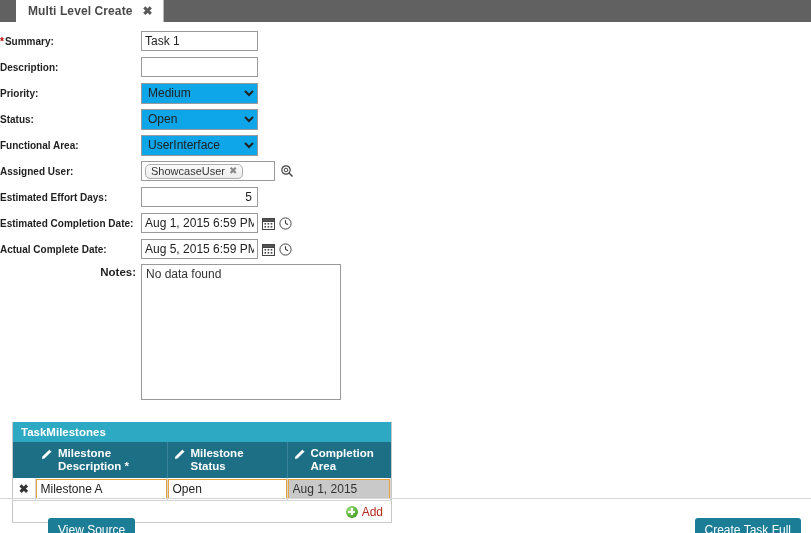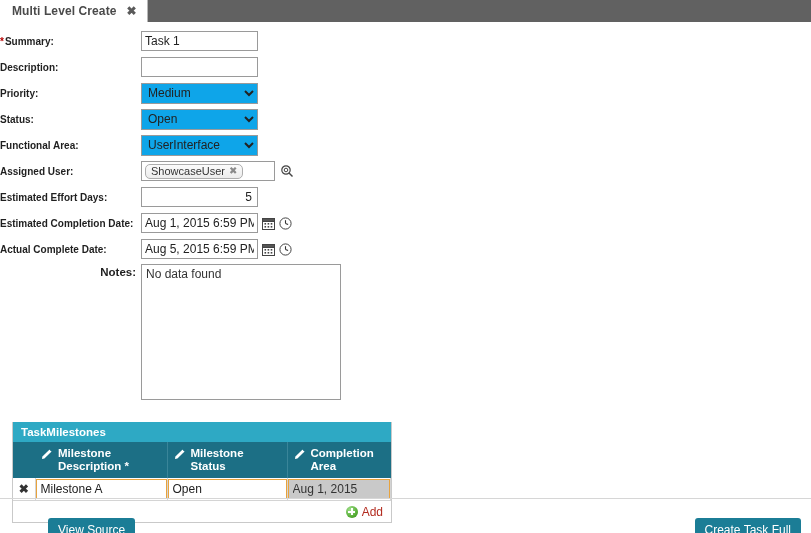--- a/index.html
+++ b/index.html
@@ -28,20 +28,21 @@
     position: relative;
   }
   .tab {
     background: #ffffff;
     height: 22px;
     padding: 0 9px 0 12px;
     display: flex;
     align-items: center;
     gap: 9px;
     border-right: 1px solid #b8b8b8;
+    margin-left: 16px;
   }
   .tab-label {
     font-size: 12px;
     font-weight: bold;
     color: #4a4a4a;
     white-space: nowrap;
     letter-spacing: .1px;
   }
   .tab-close {
     width: 12px;

